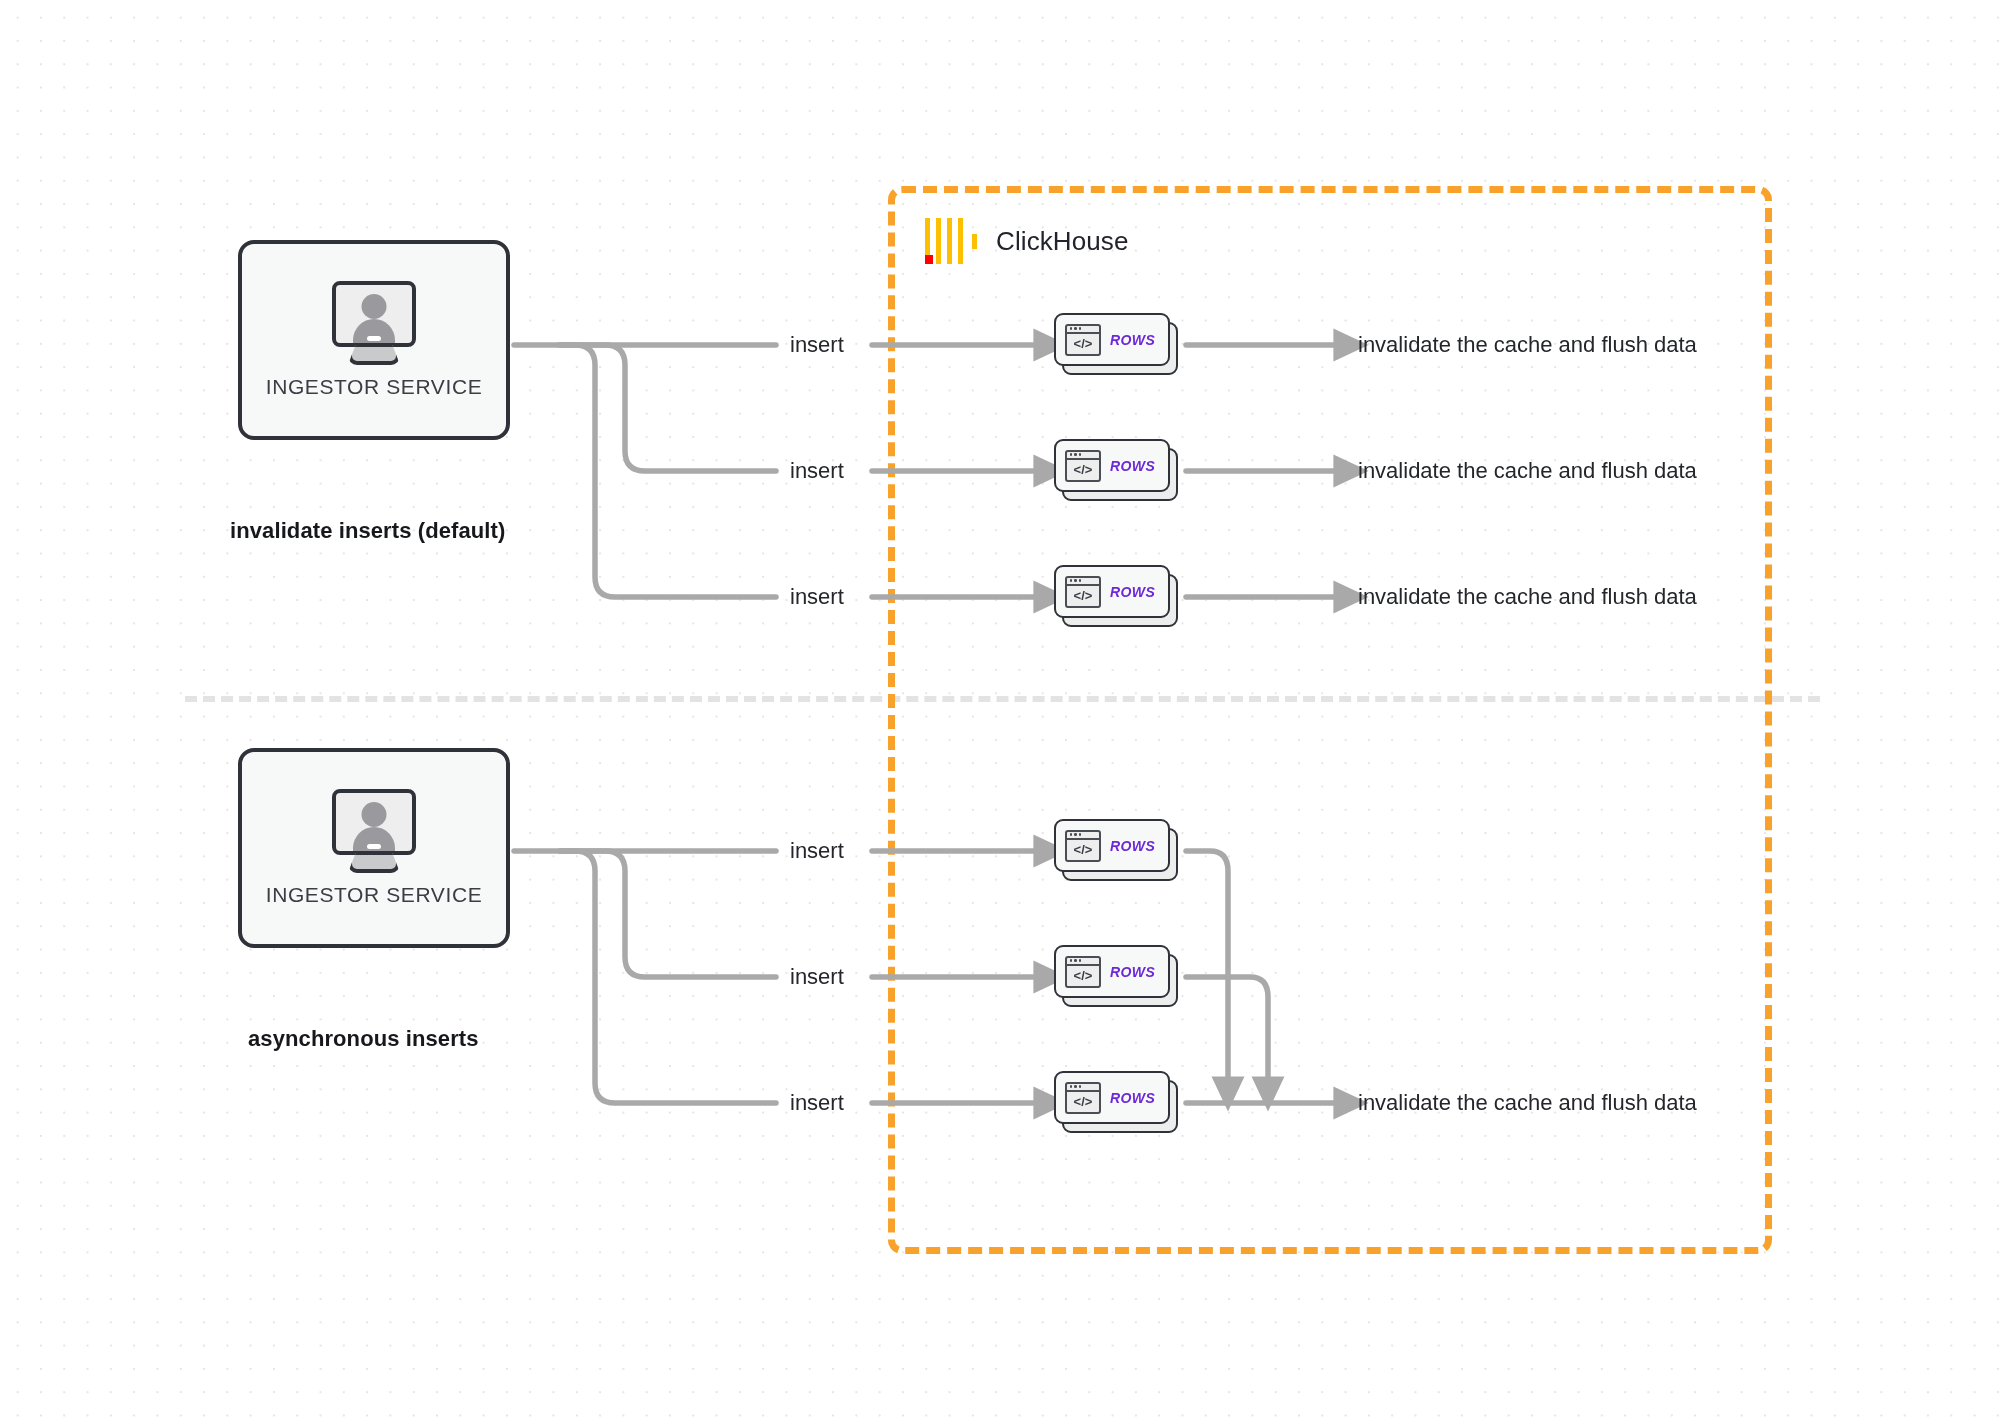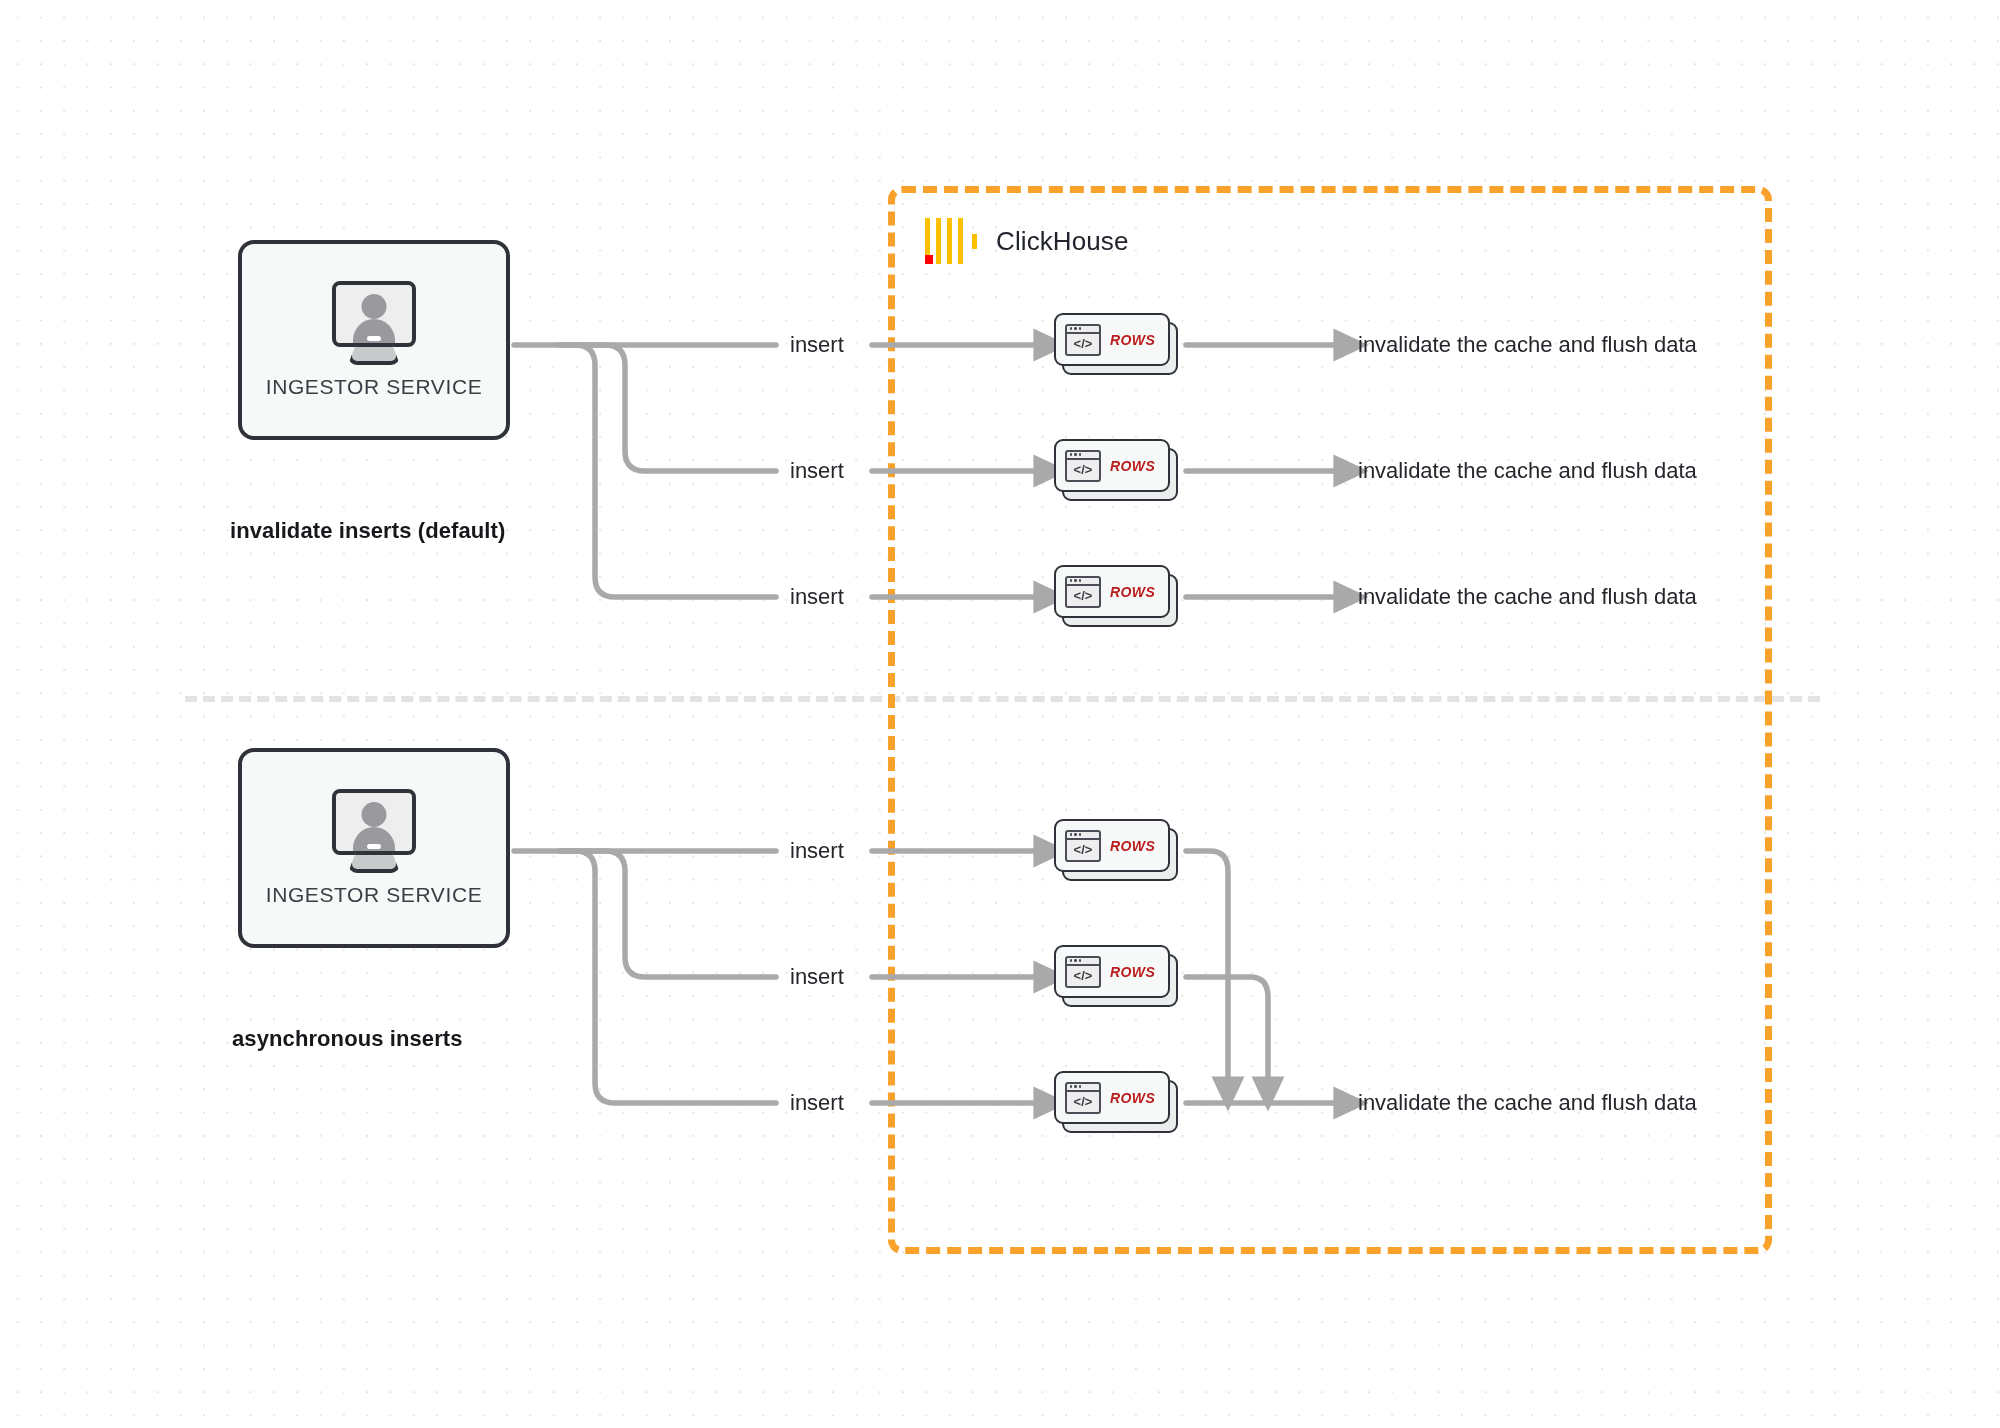--- a/index.html
+++ b/index.html
@@ -181,21 +181,21 @@
   .mode-caption {
     position: absolute;
     font-size: 22px;
     font-weight: bold;
     color: #16181c;
     letter-spacing: .1px;
     white-space: nowrap;
     z-index: 3;
   }
   .mode-caption.sync  { left: 230px; top: 518px; }
-  .mode-caption.async { left: 232px; top: 1026px; text-align: right; }
+  .mode-caption.async { left: 248px; top: 1026px; text-align: right; }
 
   
   .rows-card {
     position: absolute;
     width: 124px;
     height: 62px;
     z-index: 3;
   }
   .rows-card .shadow-card {
     position: absolute;
@@ -253,21 +253,21 @@
     height: 20px;
     font-size: 13px;
     font-weight: bold;
     color: #3a3d44;
     font-family: "Liberation Sans", sans-serif;
   }
   .rows-text {
     font-size: 14px;
     font-style: italic;
     font-weight: bold;
-    color: #b91c1c;
+    color: #6d28d9;
     letter-spacing: .4px;
   }
 
   
   .edge-label {
     position: absolute;
     font-size: 22px;
     color: #24262b;
     white-space: nowrap;
     z-index: 3;

